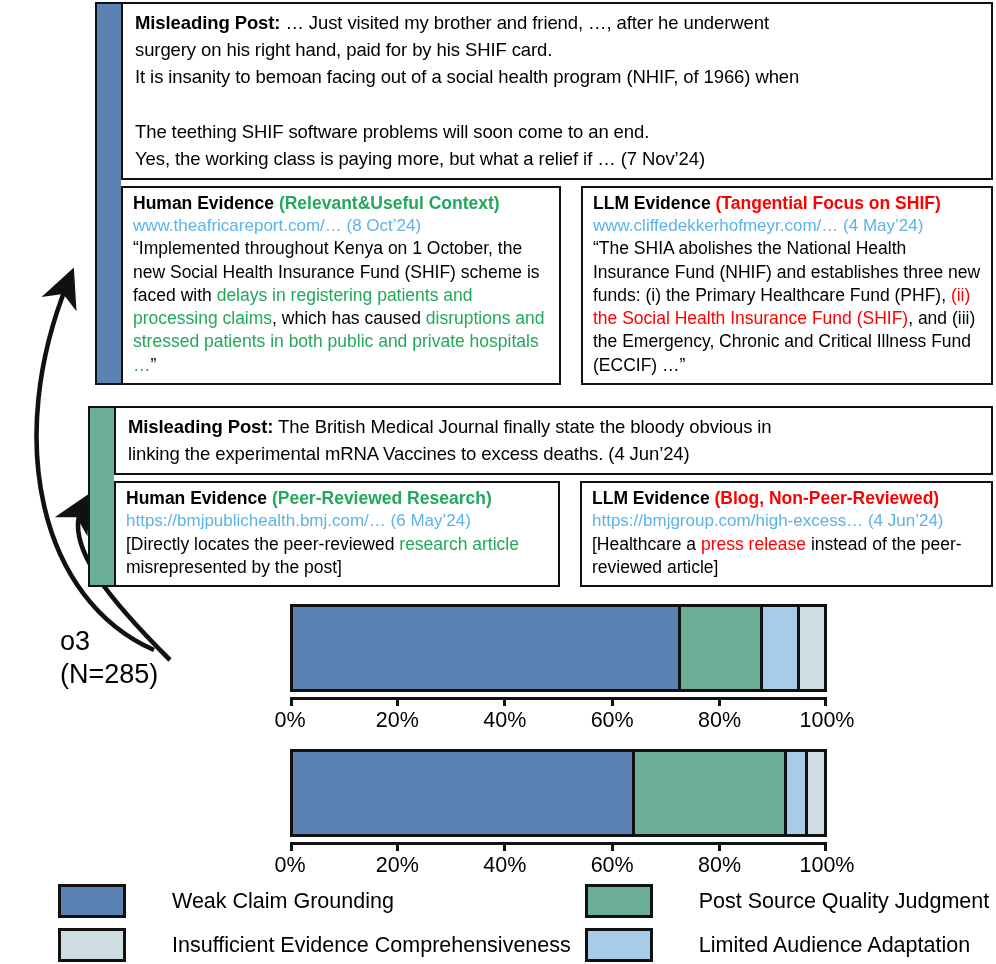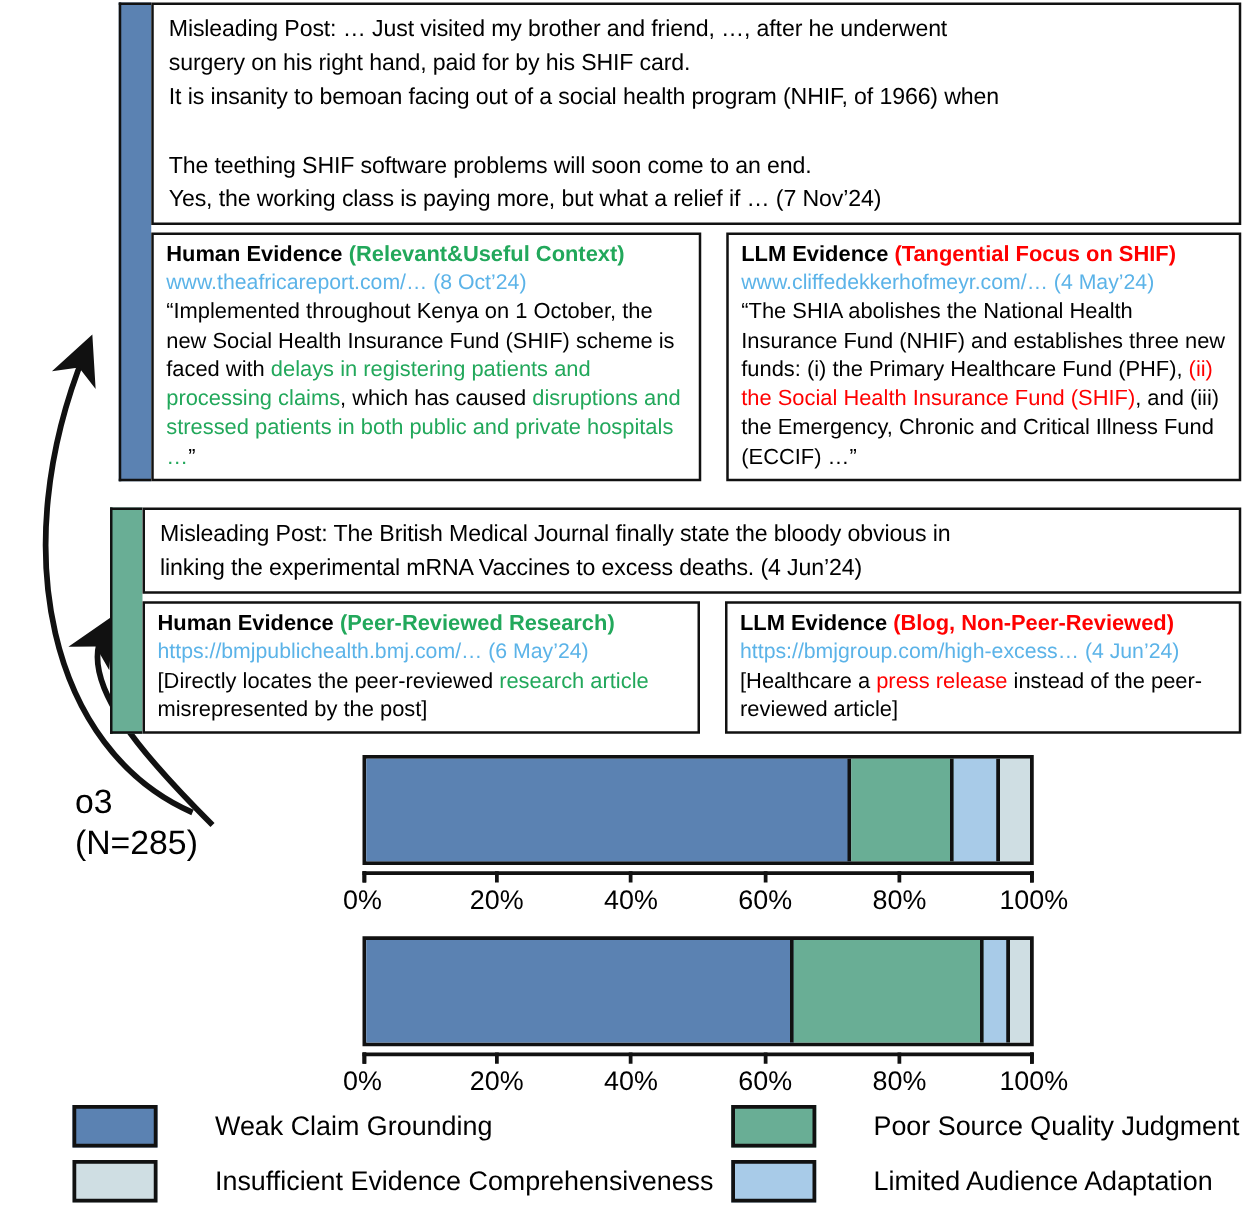--- a/index.html
+++ b/index.html
@@ -30,21 +30,21 @@
   .post-box {
     border: 2.5px solid #111;
     background: #fff;
     padding: 5px 10px 6px 12px;
   }
   .post-text {
     font-size: 18.5px;
     line-height: 1.47;
     letter-spacing: -0.1px;
   }
-  .post-text b { font-weight: 400; }
+  .post-text b { font-weight: 700; }
 
   .evidence-row { display:flex; gap:20px; }
   .ev-box {
     border: 2.5px solid #111;
     background: #fff;
     padding: 4px 9px 6px 10px;
     flex: 1 1 0;
     min-width: 0;
   }
   .ev-head { font-size: 17.5px; font-weight: 700; line-height: 1.3; white-space: nowrap; }
@@ -247,21 +247,21 @@
         </div>
     </div>
 
     <div class="legend" style="left:58px; top:884px; width:930px;">
       <div class="leg-item">
         <span class="swatch" style="background:#5B82B2;"></span>
         <span class="leg-lab">Weak Claim Grounding</span>
       </div>
       <div class="leg-item">
         <span class="swatch" style="background:#69AE95;"></span>
-        <span class="leg-lab">Poor Source Quality Judgment</span>
+        <span class="leg-lab">Post Source Quality Judgment</span>
       </div>
       <div class="leg-item">
         <span class="swatch" style="background:#CFDEE3;"></span>
         <span class="leg-lab">Insufficient Evidence Comprehensiveness</span>
       </div>
       <div class="leg-item">
         <span class="swatch" style="background:#A8CBE8;"></span>
         <span class="leg-lab">Limited Audience Adaptation</span>
       </div>
     </div>

